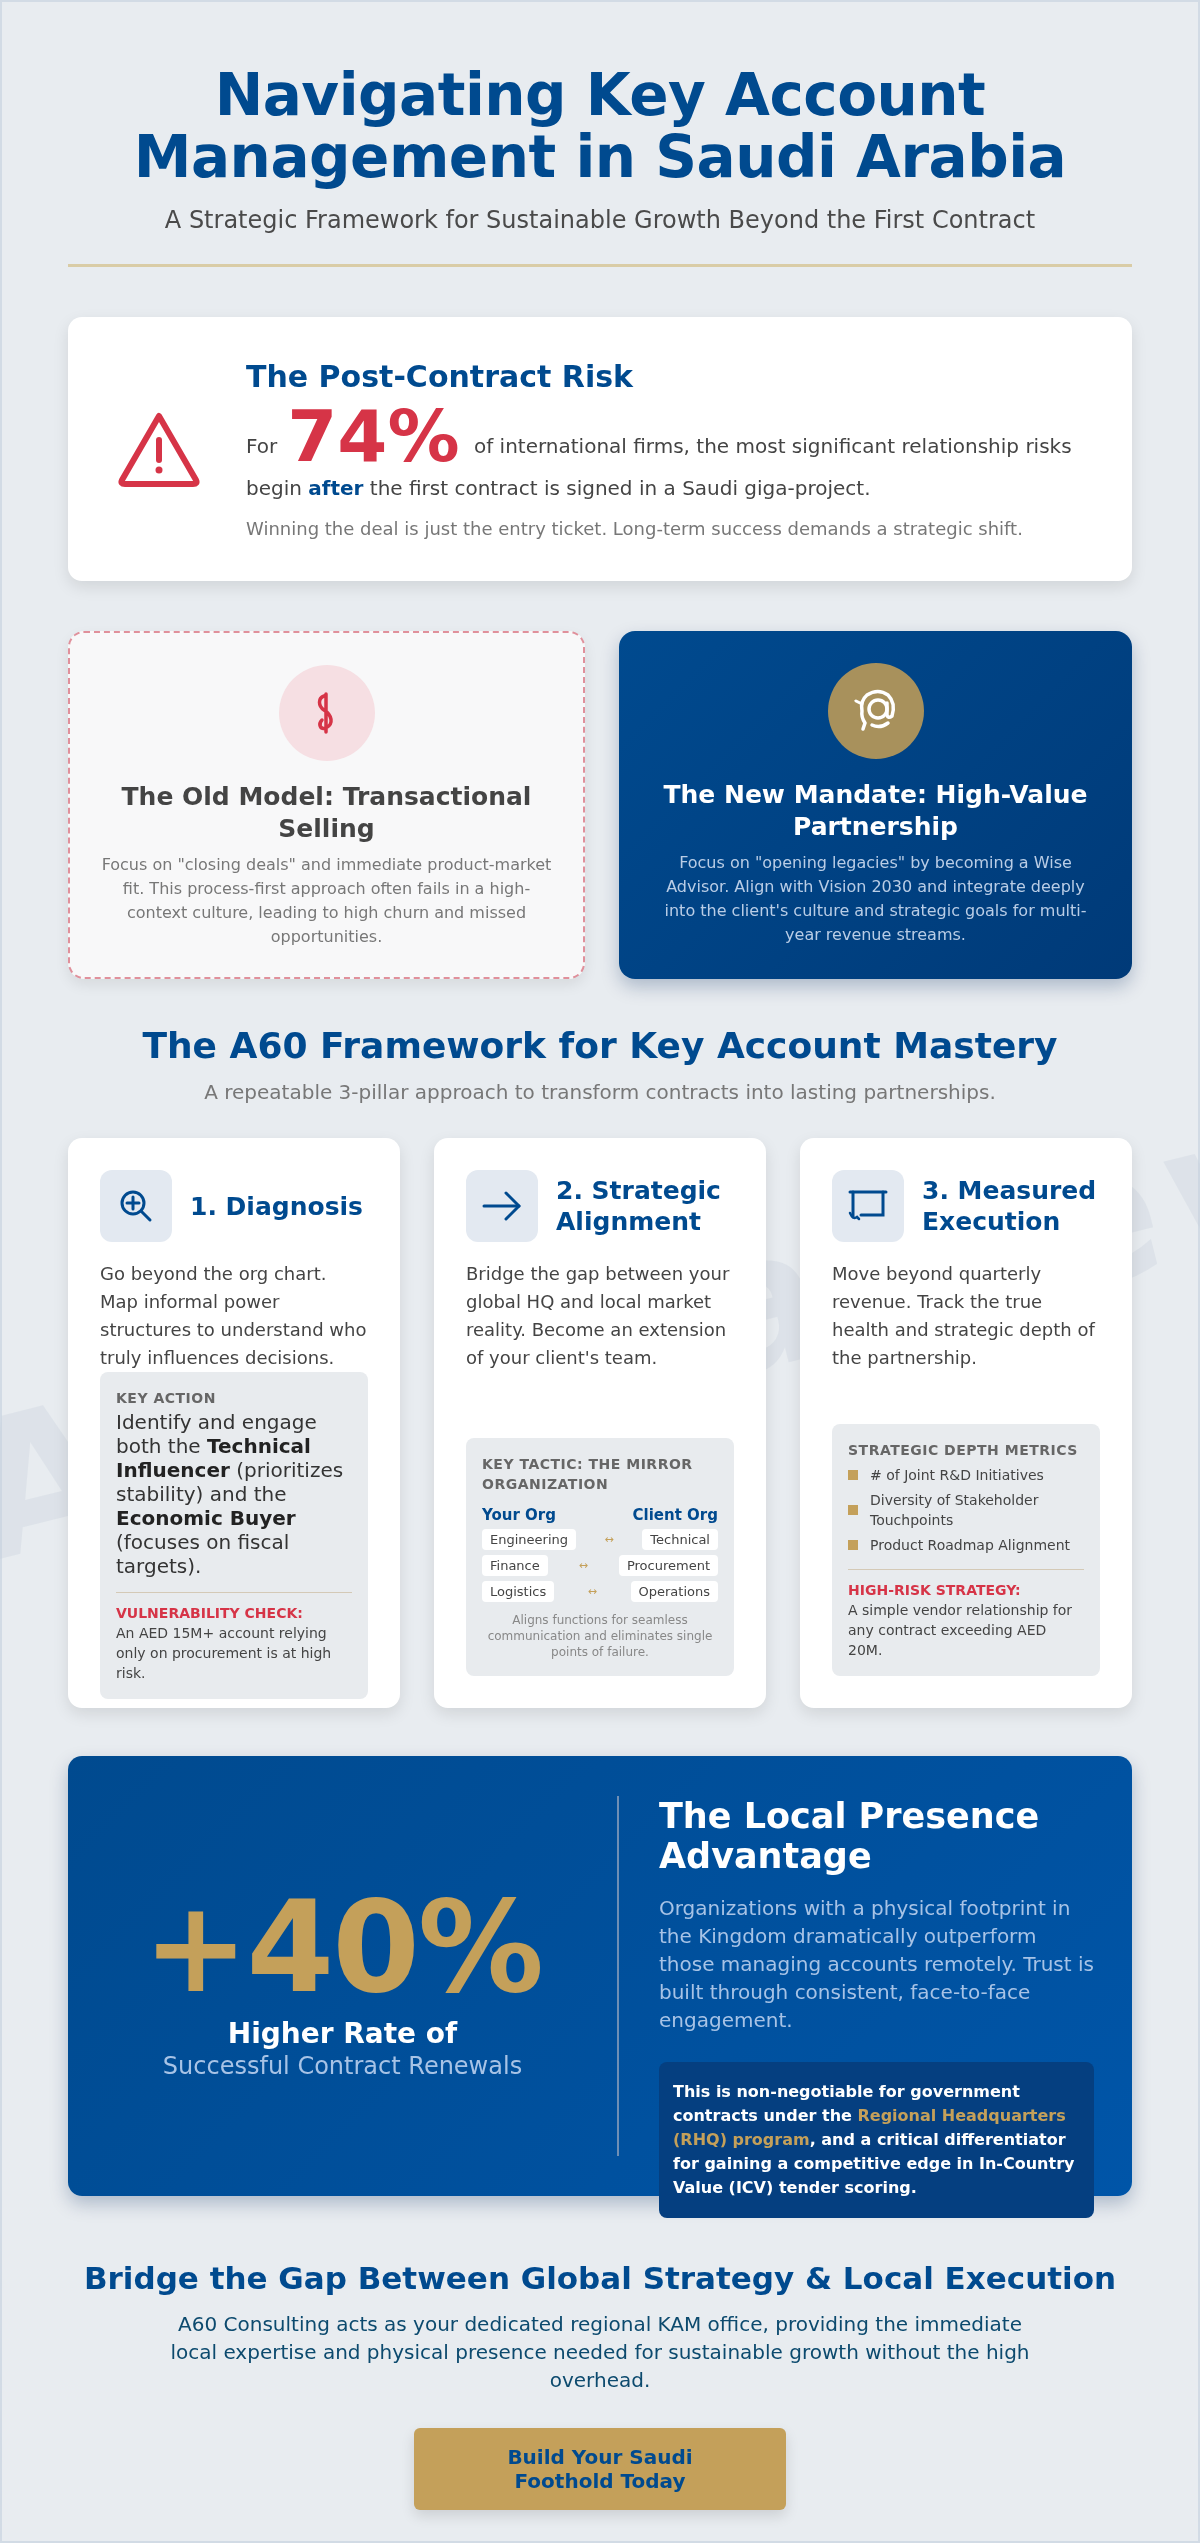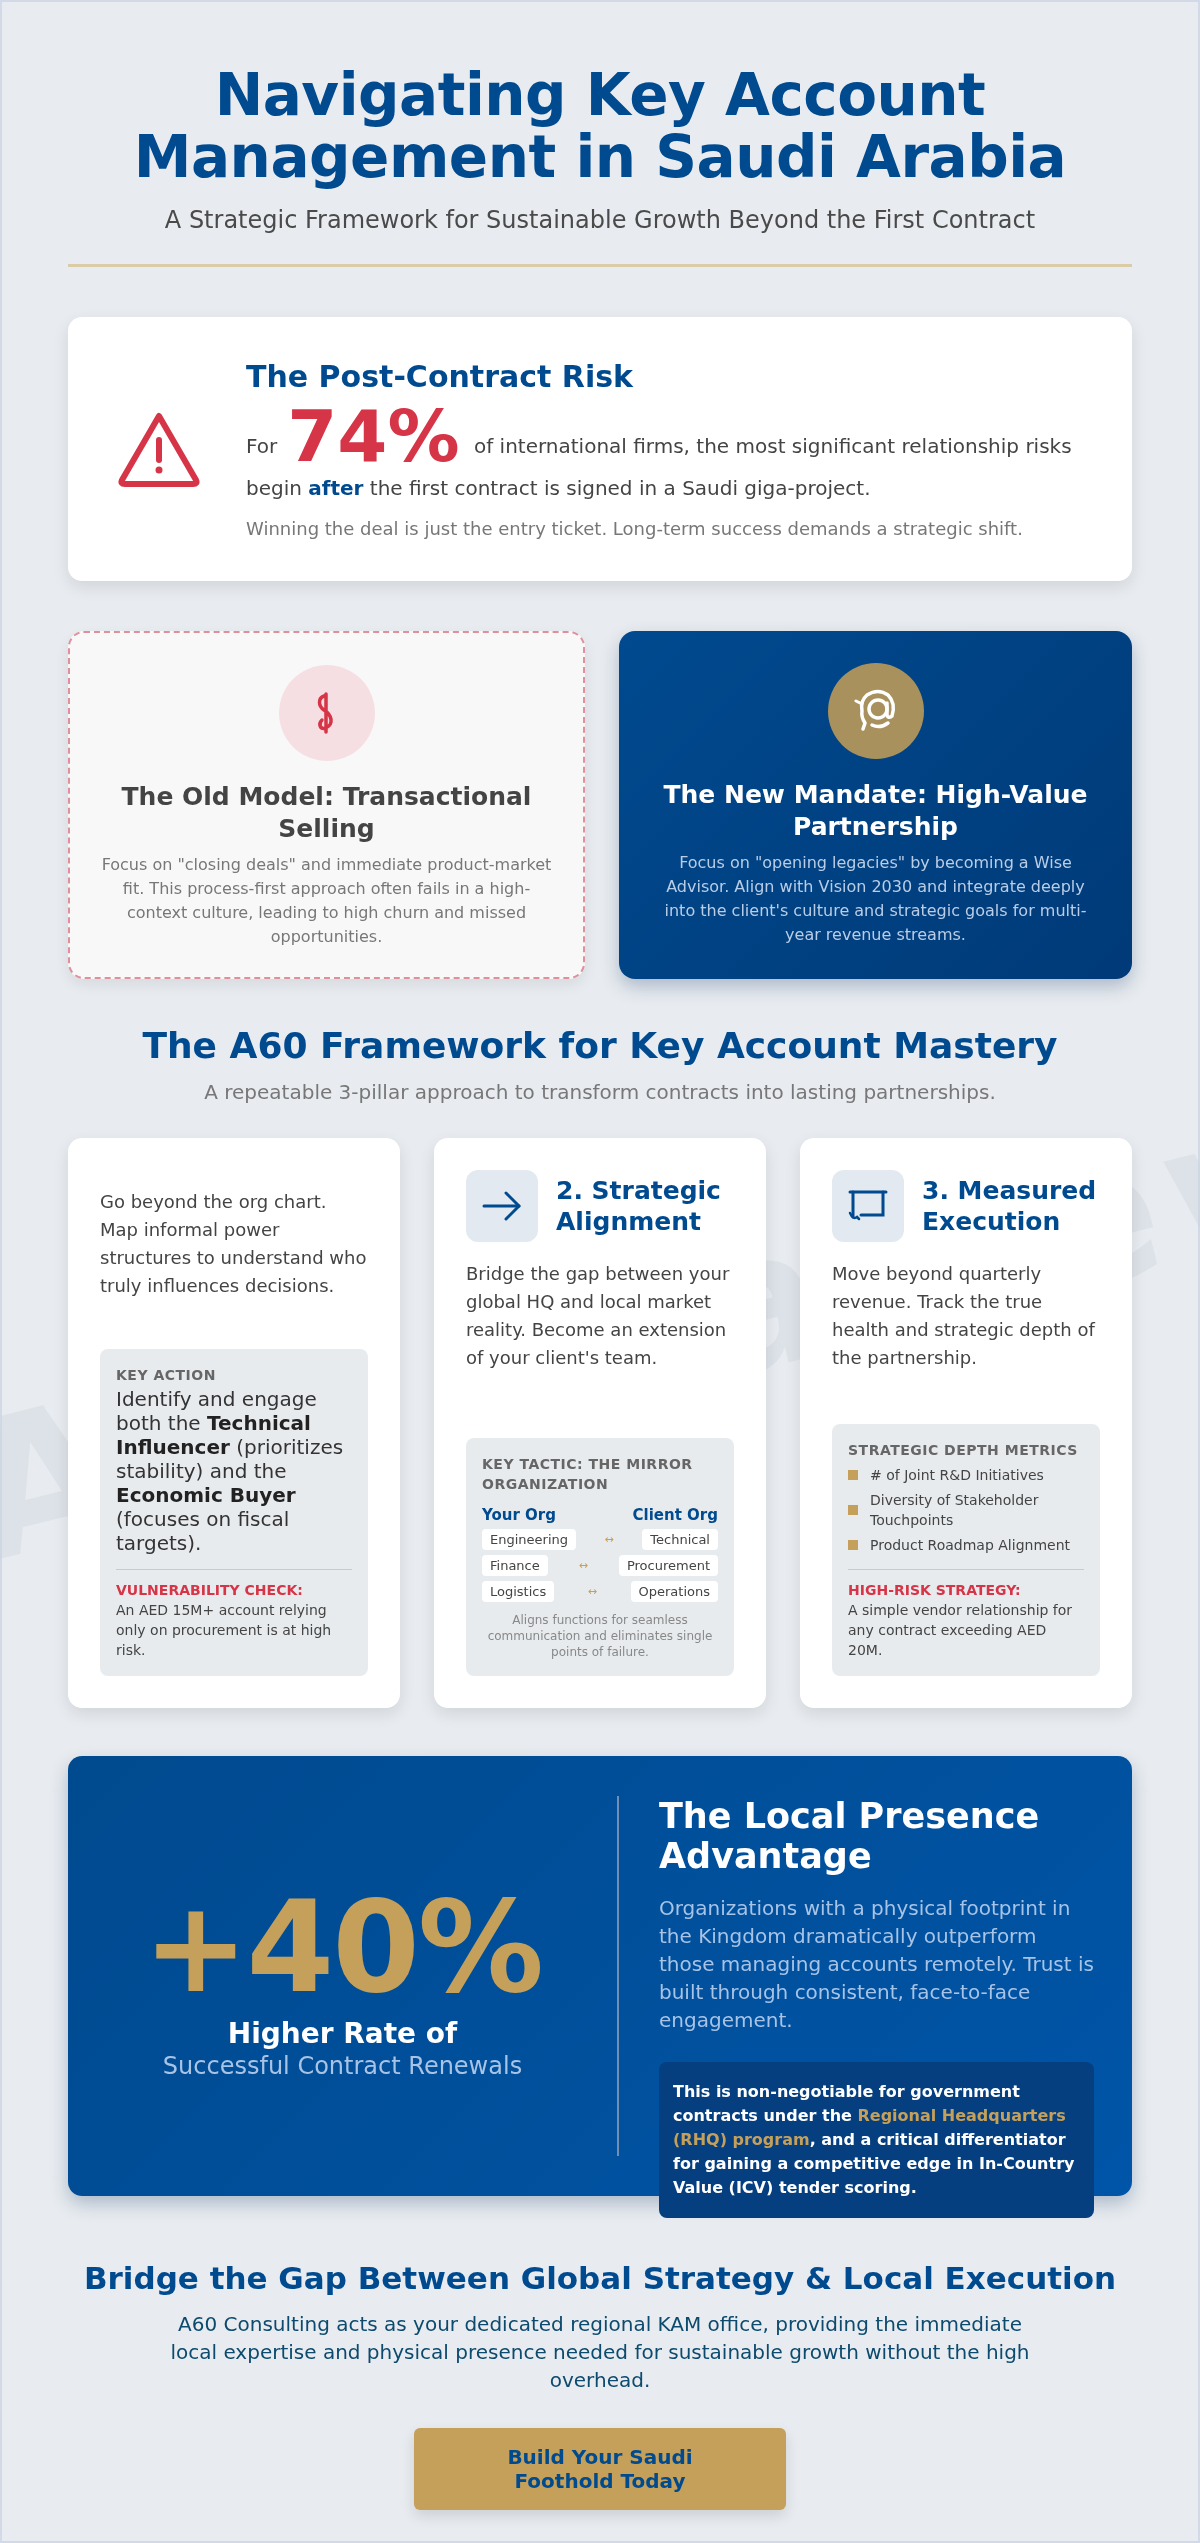--- a/index.html
+++ b/index.html
@@ -171,20 +171,31 @@
   </section>
 
   <section class="fw-head">
     <h2 class="fw-title">The A60 Framework for Key Account Mastery</h2>
     <p class="fw-sub">A repeatable 3-pillar approach to transform contracts into lasting partnerships.</p>
   </section>
 
   <section class="pillars">
 
     <div class="card pillar">
+      <div class="p-head">
+        <div class="p-icon">
+          <svg width="40" height="40" viewBox="0 0 40 40">
+            <circle cx="17" cy="17" r="11" fill="none" stroke="#004a8f" stroke-width="3"></circle>
+            <line x1="25" y1="25" x2="34" y2="34" stroke="#004a8f" stroke-width="3" stroke-linecap="round"></line>
+            <line x1="17" y1="11" x2="17" y2="23" stroke="#004a8f" stroke-width="3" stroke-linecap="round"></line>
+            <line x1="11" y1="17" x2="23" y2="17" stroke="#004a8f" stroke-width="3" stroke-linecap="round"></line>
+          </svg>
+        </div>
+        <h3 class="p-title">1. Diagnosis</h3>
+      </div>
       <p class="p-desc">Go beyond the org chart. Map informal power structures to understand who truly influences decisions.</p>
       <div class="p-box">
         <div class="box-label">Key Action</div>
         <p class="box-text">
           <span>Identify and engage both the</span>
           <b>Technical Influencer</b>
           <span>(prioritizes stability) and the</span>
           <b>Economic Buyer</b>
           <span>(focuses on fiscal targets).</span>
         </p>

